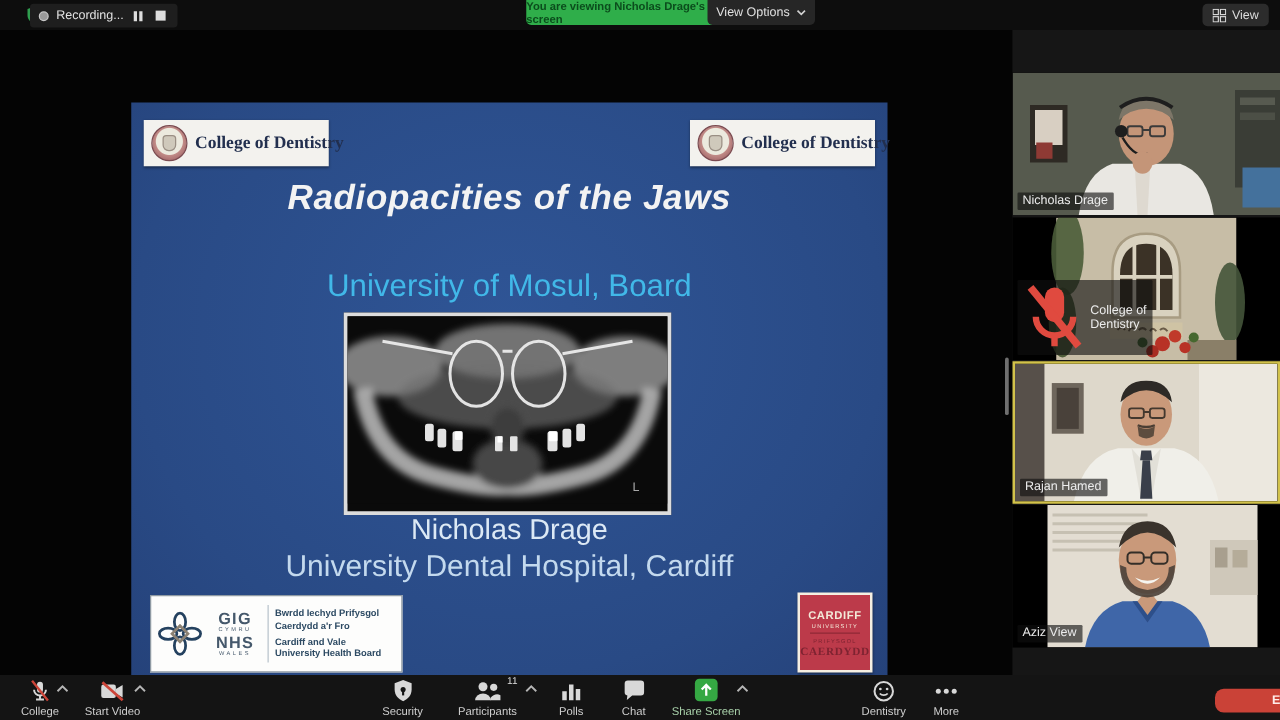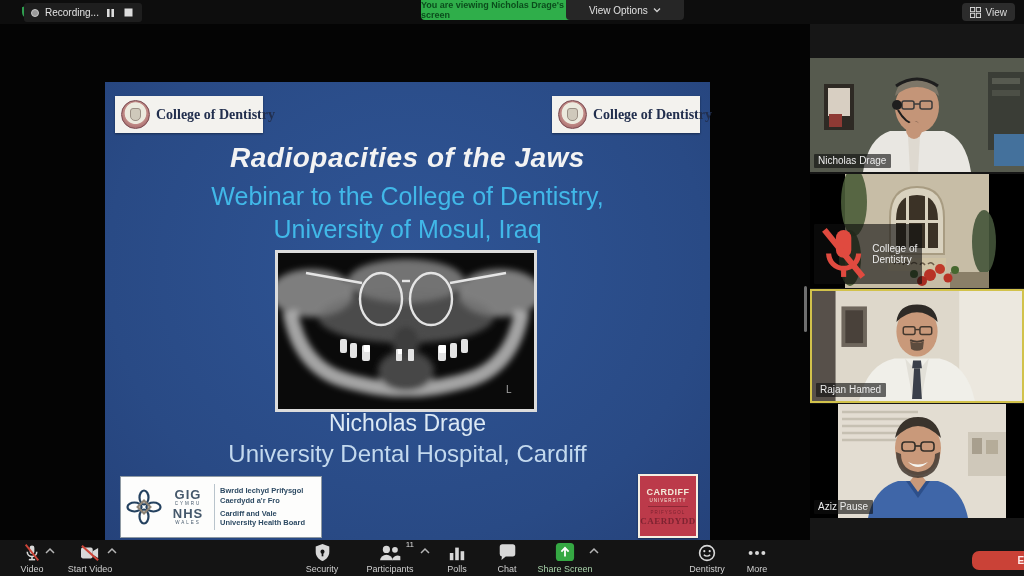--- a/index.html
+++ b/index.html
@@ -18,21 +18,21 @@
   .rec-dot { width:8px; height:8px; border-radius:50%; background:#9a9a9a; border:1px solid #c8c8c8; box-sizing:border-box; }
   .rec-label { font-size:10px; color:#e2e2e2; }
   .rec-btn { display:flex; align-items:center; justify-content:center; width:12px; height:12px; cursor:pointer; }
   .share-banner {
     position:absolute; left:393px; top:0; width:165px; height:20px; background:#2fae4a;
     border-radius:0 0 4px 4px; color:#0b4d1c; font-size:9px; font-weight:bold;
     display:flex; align-items:center; justify-content:center; text-align:left;margin-left:28px;
   }
   .view-options {
     position:absolute; left:566px; top:0; height:20px; background:#262626; border-radius:0 0 4px 4px;
-    display:flex; align-items:center; gap:5px; padding:0 23px; color:#e0e0e0; font-size:10px; cursor:pointer;
+    display:flex; align-items:center; gap:5px; padding:0 7px; color:#e0e0e0; font-size:10px; cursor:pointer;
   }
   .view-btn {
     position:absolute; right:9px; top:3px; height:18px; background:#2c2c2c; border-radius:4px;
     display:flex; align-items:center; gap:5px; padding:0 8px; color:#ddd; font-size:10px; cursor:pointer;
   }
   
   .stage { position:absolute; top:24px; left:0; width:810px; height:516px; background:#040404; }
   .slide {
     position:absolute; left:105px; top:58px; width:605px; height:460px;
     background:radial-gradient(ellipse at 50% 40%, #2f5596 0%, #294a85 70%, #25427a 100%);
@@ -163,22 +163,21 @@
       <div class="badge left">
         <span class="crest"></span>
         <span class="badge-text">College of Dentistry</span>
       </div>
       <div class="badge right">
         <span class="crest"></span>
         <span class="badge-text">College of Dentistry</span>
       </div>
 
       <div class="slide-title">Radiopacities of the Jaws</div>
-      <div class="slide-sub sub1">Webinar to the College of Dentistry,</div>
-      <div class="slide-sub sub2">University of Mosul, Iraq</div>
+      <div class="slide-sub sub2">University of Mosul, Board</div>
 
       <div class="xray">
         <svg viewBox="0 0 256 150" width="256" height="150">
           <defs>
               <filter id="blur1">
                 <feGaussianBlur stdDeviation="3"></feGaussianBlur>
               </filter>
             </defs>
           <rect width="256" height="150" fill="#0a0a0a"></rect>
           <g filter="url(#blur1)">
@@ -376,37 +375,37 @@
       <path d="M85 34 Q89 13 108 13 Q127 13 131 34 Q119 22 108 22 Q97 22 85 34 Z" fill="#3a332c"></path>
       <path d="M86 48 Q86 72 108 74 Q130 72 130 48 L125 50 Q125 66 108 68 Q91 66 91 50 Z" fill="#4a4038" opacity="0.9"></path>
       <g fill="none" stroke="#332e28" stroke-width="1.6">
         <rect x="92" y="38" width="13" height="9" rx="3"></rect>
         <rect x="111" y="38" width="13" height="9" rx="3"></rect>
         <path d="M105 42 L111 42"></path>
       </g>
       <path d="M98 58 Q108 68 118 58 Q108 63 98 58 Z" fill="#f5f5f0"></path>
     </svg>
     <div class="tile-label">
-      <span>Aziz Pause</span>
+      <span>Aziz View</span>
     </div>
   </div>
 
   <div class="toolbar">
 
     <div class="tbi" style="left:-6px">
       <span class="ic">
         <svg width="20" height="19" viewBox="0 0 24 24">
           <rect x="9" y="3" width="6" height="11" rx="3" fill="#d8d8d8"></rect>
           <path d="M6 11 a6 6 0 0 0 12 0" stroke="#d8d8d8" stroke-width="2" fill="none"></path>
           <line x1="12" y1="17" x2="12" y2="21" stroke="#d8d8d8" stroke-width="2"></line>
           <line x1="8" y1="21" x2="16" y2="21" stroke="#d8d8d8" stroke-width="2"></line>
           <line x1="4" y1="2" x2="20" y2="22" stroke="#cc4438" stroke-width="2.4"></line>
         </svg>
       </span>
-      <span class="lbl">Video</span>
+      <span class="lbl">College</span>
     </div>
     <svg class="caret" style="left:44px" viewBox="0 0 12 10">
       <polyline points="2,7 6,3 10,7" fill="none" stroke="#b5b5b5" stroke-width="1.5"></polyline>
     </svg>
 
     <div class="tbi" style="left:52px">
       <span class="ic">
         <svg width="22" height="18" viewBox="0 0 24 20">
           <rect x="2" y="4" width="13" height="12" rx="2" fill="#d8d8d8"></rect>
           <path d="M15 8 L21 4.5 V15.5 L15 12 Z" fill="#d8d8d8"></path>

